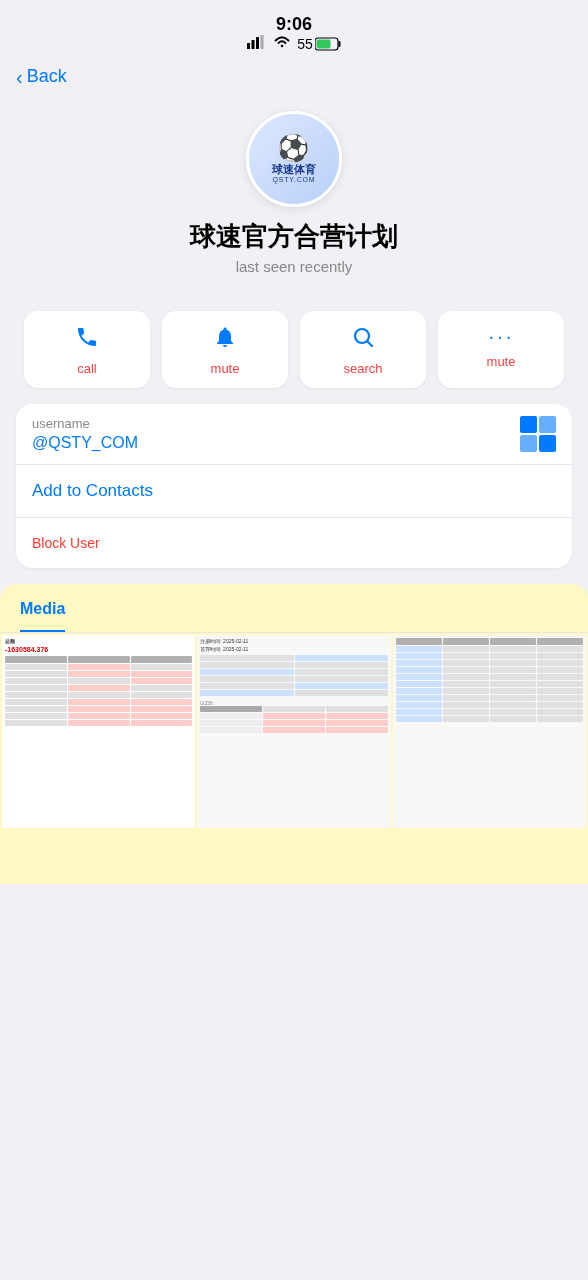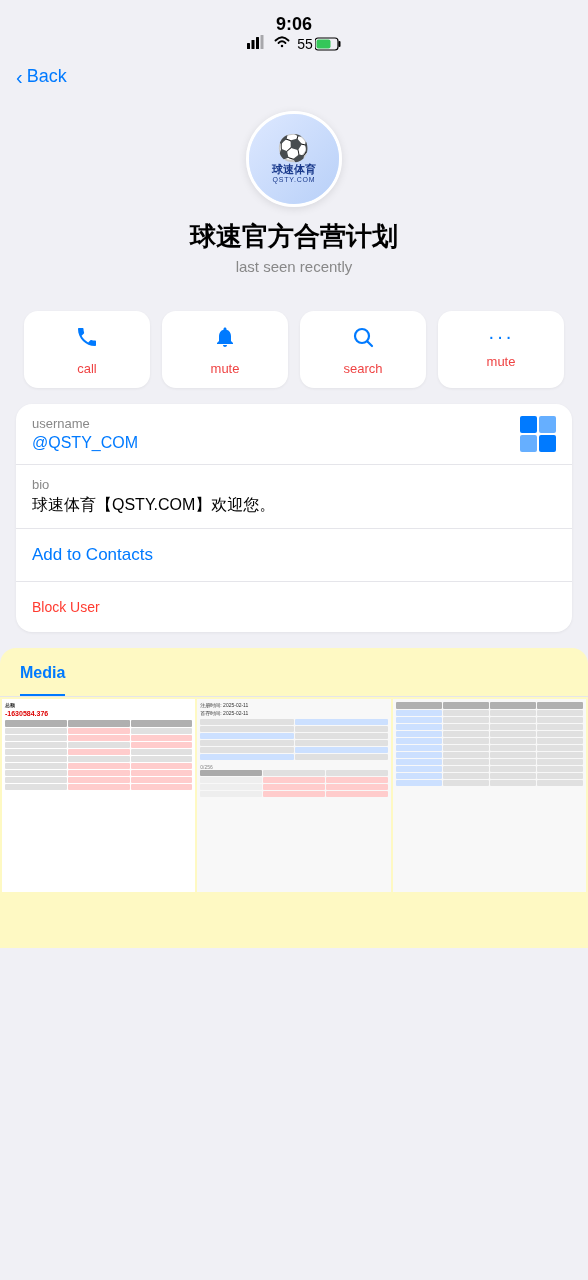--- a/index.html
+++ b/index.html
@@ -331,24 +331,20 @@
       </div>
       <div class="qr-icon">
         <div class="qr-square" style="background:#007AFF;border-radius:2px;"></div>
         <div class="qr-square" style="background:#007AFF;border-radius:2px;opacity:0.6;"></div>
         <div class="qr-square" style="background:#007AFF;border-radius:2px;opacity:0.6;"></div>
         <div class="qr-square" style="background:#007AFF;border-radius:2px;"></div>
       </div>
     </div>
   </div>
 
-  <div class="info-row">
-    <div class="info-label">bio</div>
-    <div class="info-value-bio">球速体育【QSTY.COM】欢迎您。</div>
-  </div>
 
   <div class="action-link-row">
     <span class="action-link-add">Add to Contacts</span>
   </div>
 
   <div class="action-link-row">
     <span class="action-link-block">Block User</span>
   </div>
 </div>
 

